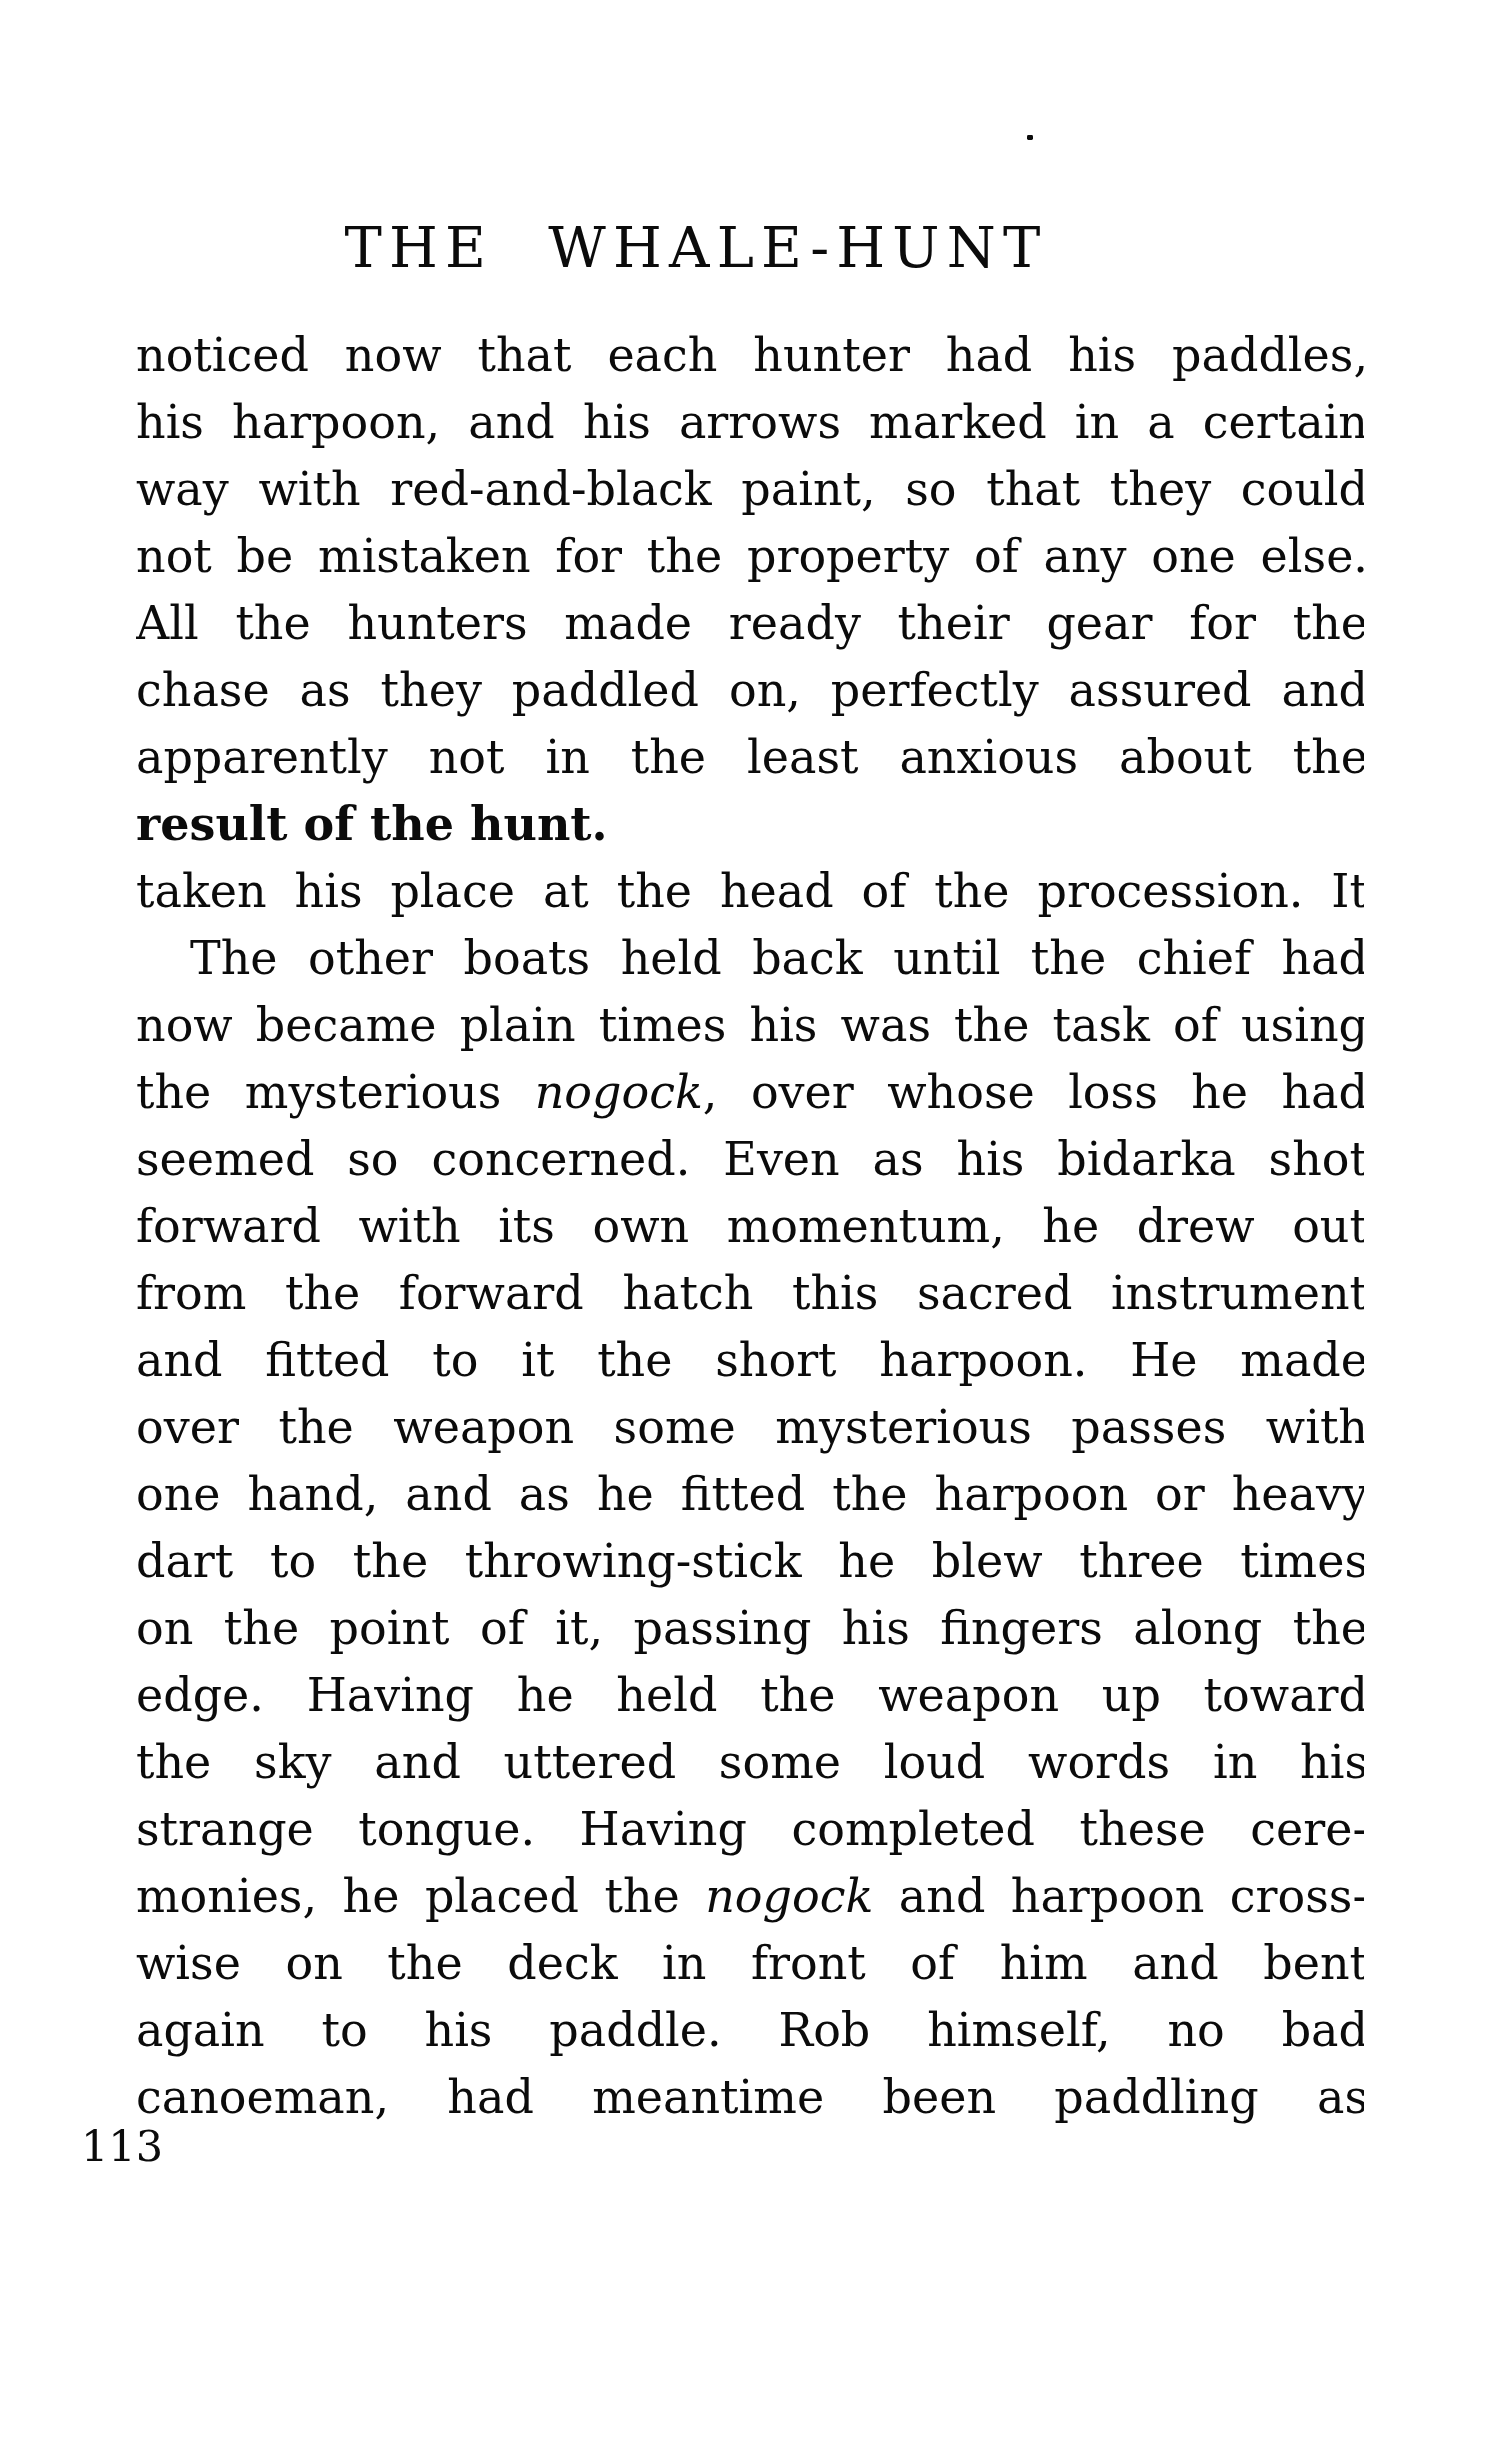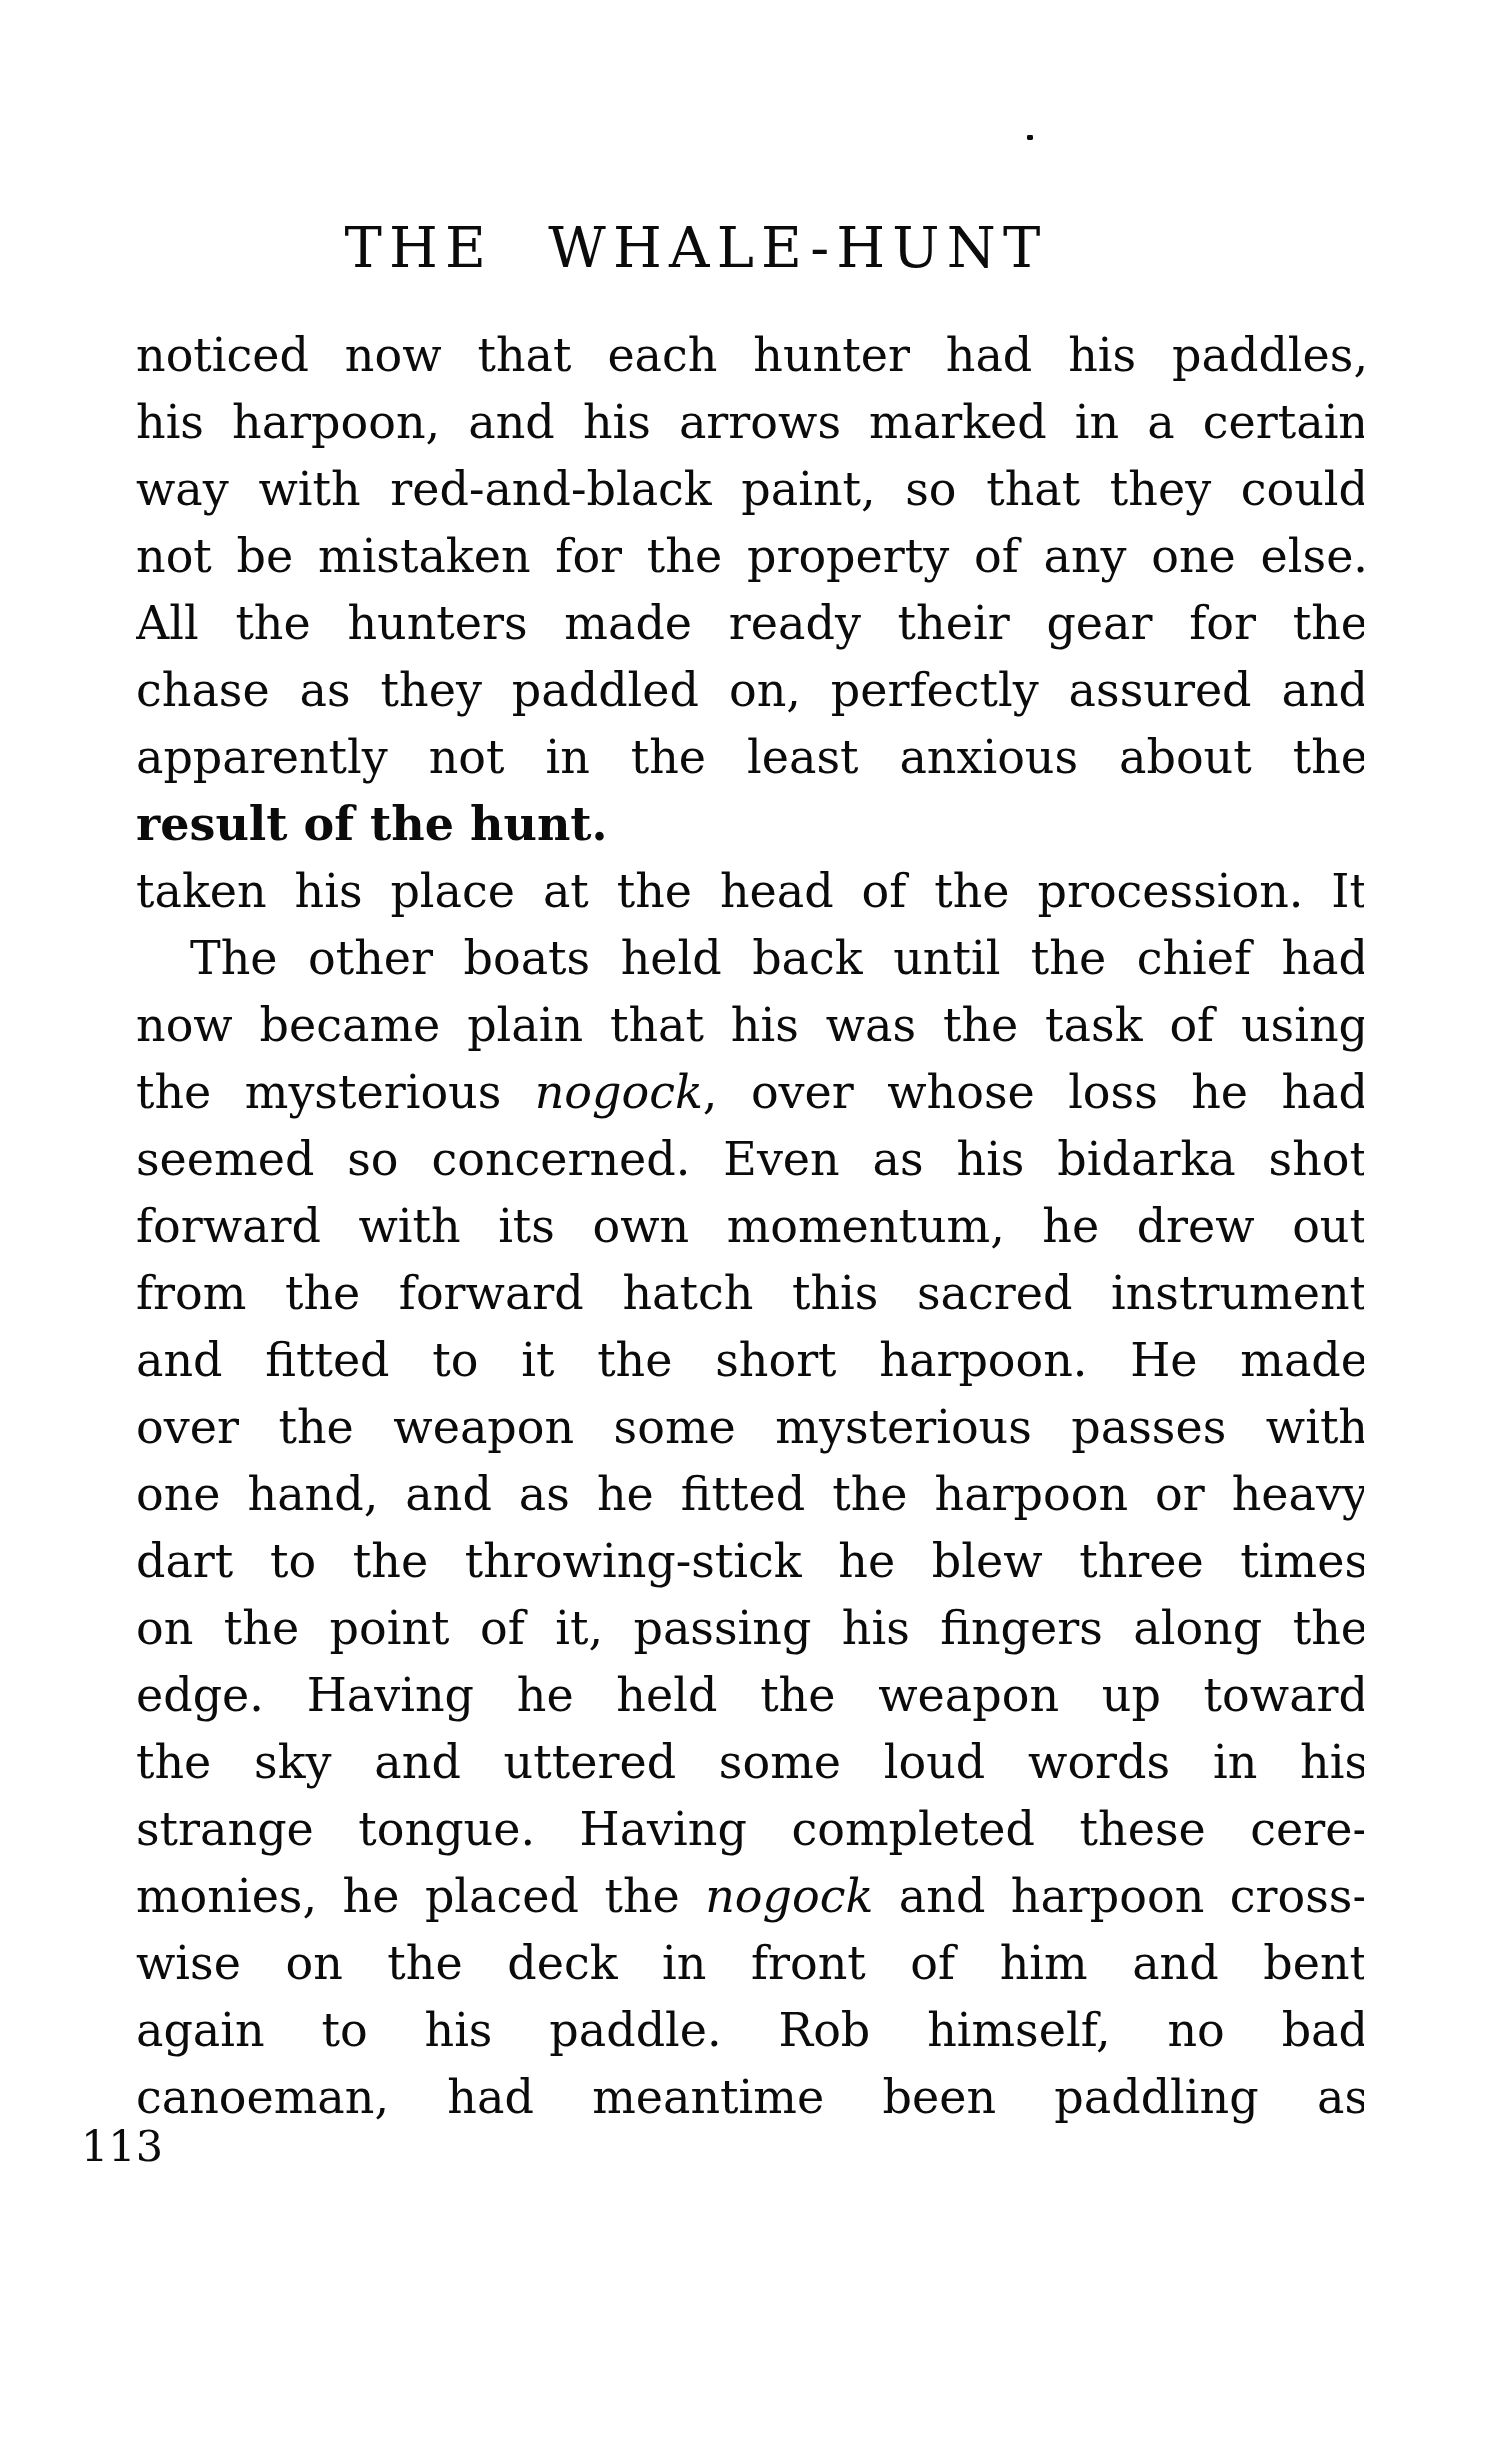--- a/index.html
+++ b/index.html
@@ -90,21 +90,21 @@
       <div class="line"><span>noticed now that each hunter had his paddles,</span></div>
       <div class="line"><span>his harpoon, and his arrows marked in a certain</span></div>
       <div class="line"><span>way with red-and-black paint, so that they could</span></div>
       <div class="line"><span>not be mistaken for the property of any one else.</span></div>
       <div class="line"><span>All the hunters made ready their gear for the</span></div>
       <div class="line"><span>chase as they paddled on, perfectly assured and</span></div>
       <div class="line"><span>apparently not in the least anxious about the</span></div>
       <div class="line no-justify"><span>result of the hunt.</span></div>
       <div class="line"><span>taken his place at the head of the procession. It</span></div>
       <div class="line indent"><span>The other boats held back until the chief had</span></div>
-      <div class="line"><span>now became plain that his was the task of using</span></div>
+      <div class="line"><span>now became plain times his was the task of using</span></div>
       <div class="line"><span>the mysterious </span><span class="italic">nogock</span><span>, over whose loss he had</span></div>
       <div class="line"><span>seemed so concerned. Even as his bidarka shot</span></div>
       <div class="line"><span>forward with its own momentum, he drew out</span></div>
       <div class="line"><span>from the forward hatch this sacred instrument</span></div>
       <div class="line"><span>and fitted to it the short harpoon. He made</span></div>
       <div class="line"><span>over the weapon some mysterious passes with</span></div>
       <div class="line"><span>one hand, and as he fitted the harpoon or heavy</span></div>
       <div class="line"><span>dart to the throwing-stick he blew three times</span></div>
       <div class="line"><span>on the point of it, passing his fingers along the</span></div>
       <div class="line"><span>edge. Having he held the weapon up toward</span></div>

